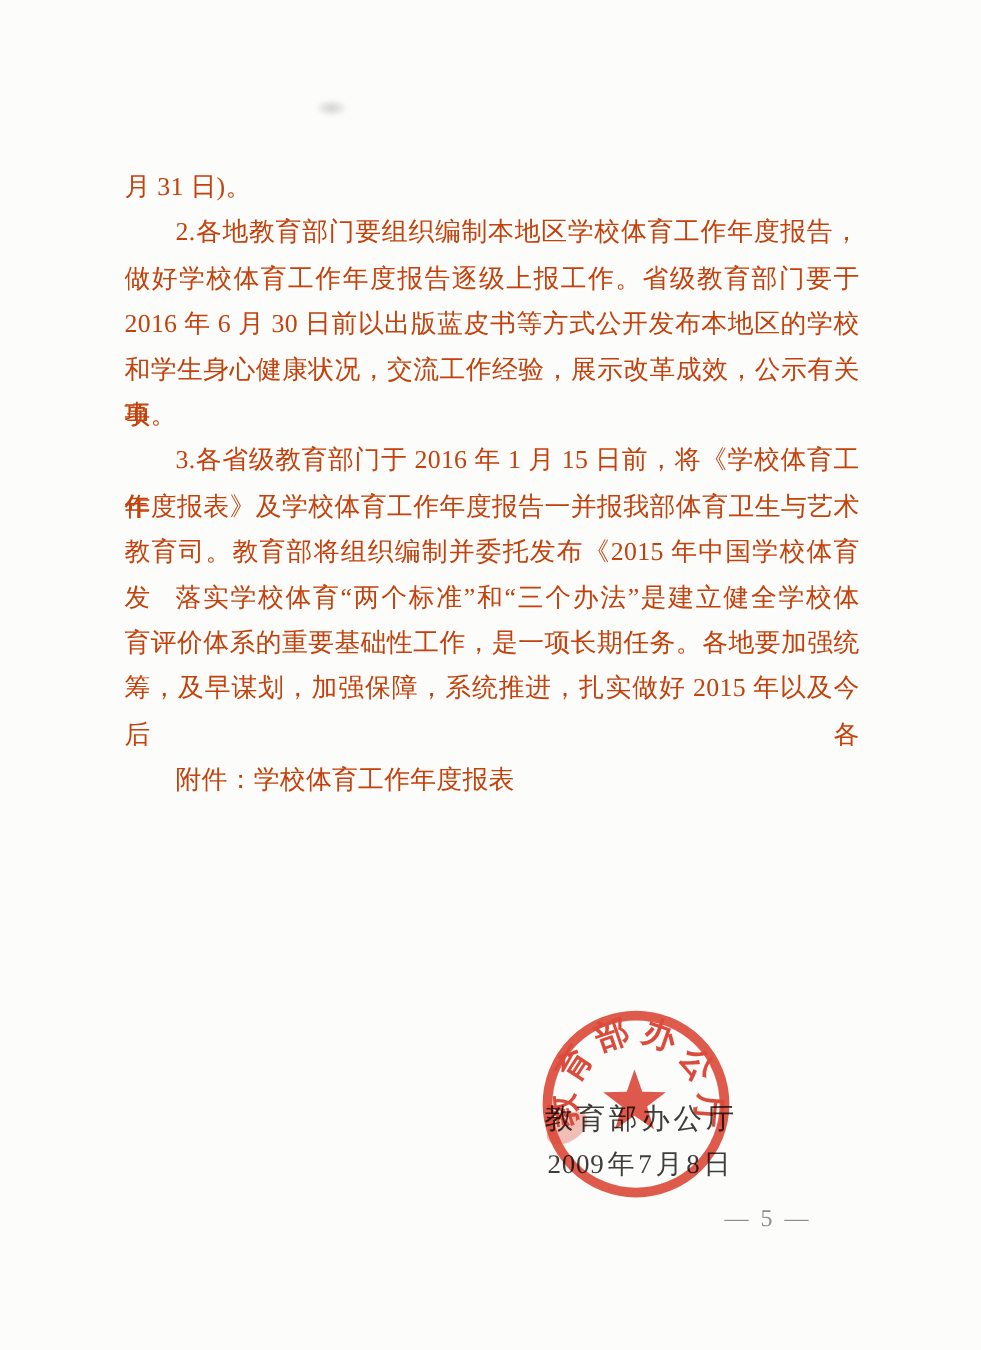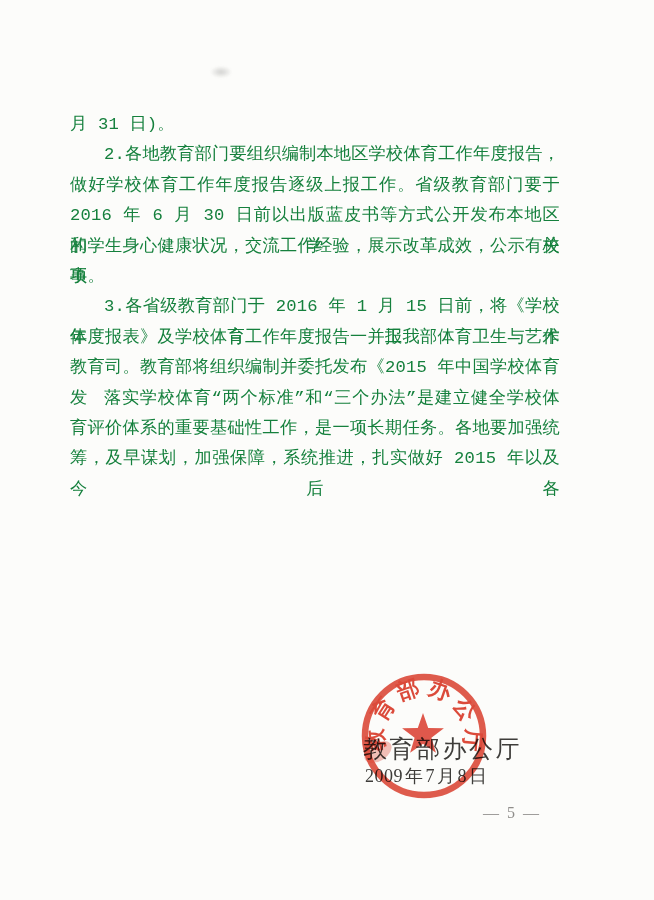--- a/index.html
+++ b/index.html
@@ -11,47 +11,46 @@
     position: relative;
     width: 654px;
     height: 900px;
     background: #fcfcfa;
     overflow: hidden;
     font-family: "Liberation Serif", "DejaVu Serif", serif;
   }
   
   .body-text {
     position: absolute;
-    left: 70px;
+    left: 83px;
     top: 110px;
     width: 490px;
     font-size: 17.2px;
     line-height: 30.4px;
     letter-spacing: 0.2px;
-    color: #15803d;
-    font-family: Liberation Mono, monospace;
+    color: #c2410c;
   }
   .line {
     height: 30.4px;
     text-align: left;
   }
   .line.fill {
     text-align: justify;
     text-align-last: justify;
     text-justify: inter-character;
   }
   .line.indent {
     text-indent: 34px;
   }
   
   .signature-agency {
     position: absolute;
     left: 363px;
     top: 733px;
-    font-size: 24px;
+    font-size: 19px;
     letter-spacing: 2.5px;
     color: #3e3d3a;
     white-space: nowrap;
     z-index: 1;
   }
   .signature-date {
     position: absolute;
     left: 365px;
     top: 764px;
     font-size: 18px;
@@ -115,20 +114,21 @@
       <div class="line fill">2016 年 6 月 30 日前以出版蓝皮书等方式公开发布本地区的学校</div>
       <div class="line fill">和学生身心健康状况，交流工作经验，展示改革成效，公示有关事</div>
       <div class="line">项。</div>
       <div class="line indent fill">3.各省级教育部门于 2016 年 1 月 15 日前，将《学校体育工作</div>
       <div class="line fill">年度报表》及学校体育工作年度报告一并报我部体育卫生与艺术</div>
       <div class="line fill">教育司。教育部将组织编制并委托发布《2015 年中国学校体育发</div>
       <div class="line indent fill">落实学校体育“两个标准”和“三个办法”是建立健全学校体</div>
       <div class="line fill">育评价体系的重要基础性工作，是一项长期任务。各地要加强统</div>
       <div class="line fill">筹，及早谋划，加强保障，系统推进，扎实做好 2015 年以及今后各</div>
       <div class="line"></div>
+      <div class="line indent">附件：学校体育工作年度报表</div>
     </div>
 
   <div class="signature-agency">教育部办公厅</div>
 
   <div class="signature-date">2009 年 7 月 8 日</div>
 
   <svg class="seal" viewBox="0 0 160 160" xmlns="http://www.w3.org/2000/svg">
     <defs>
       <filter id="seal-soften" x="-10%" y="-10%" width="120%" height="120%">
         <feGaussianBlur stdDeviation="0.45"></feGaussianBlur>

